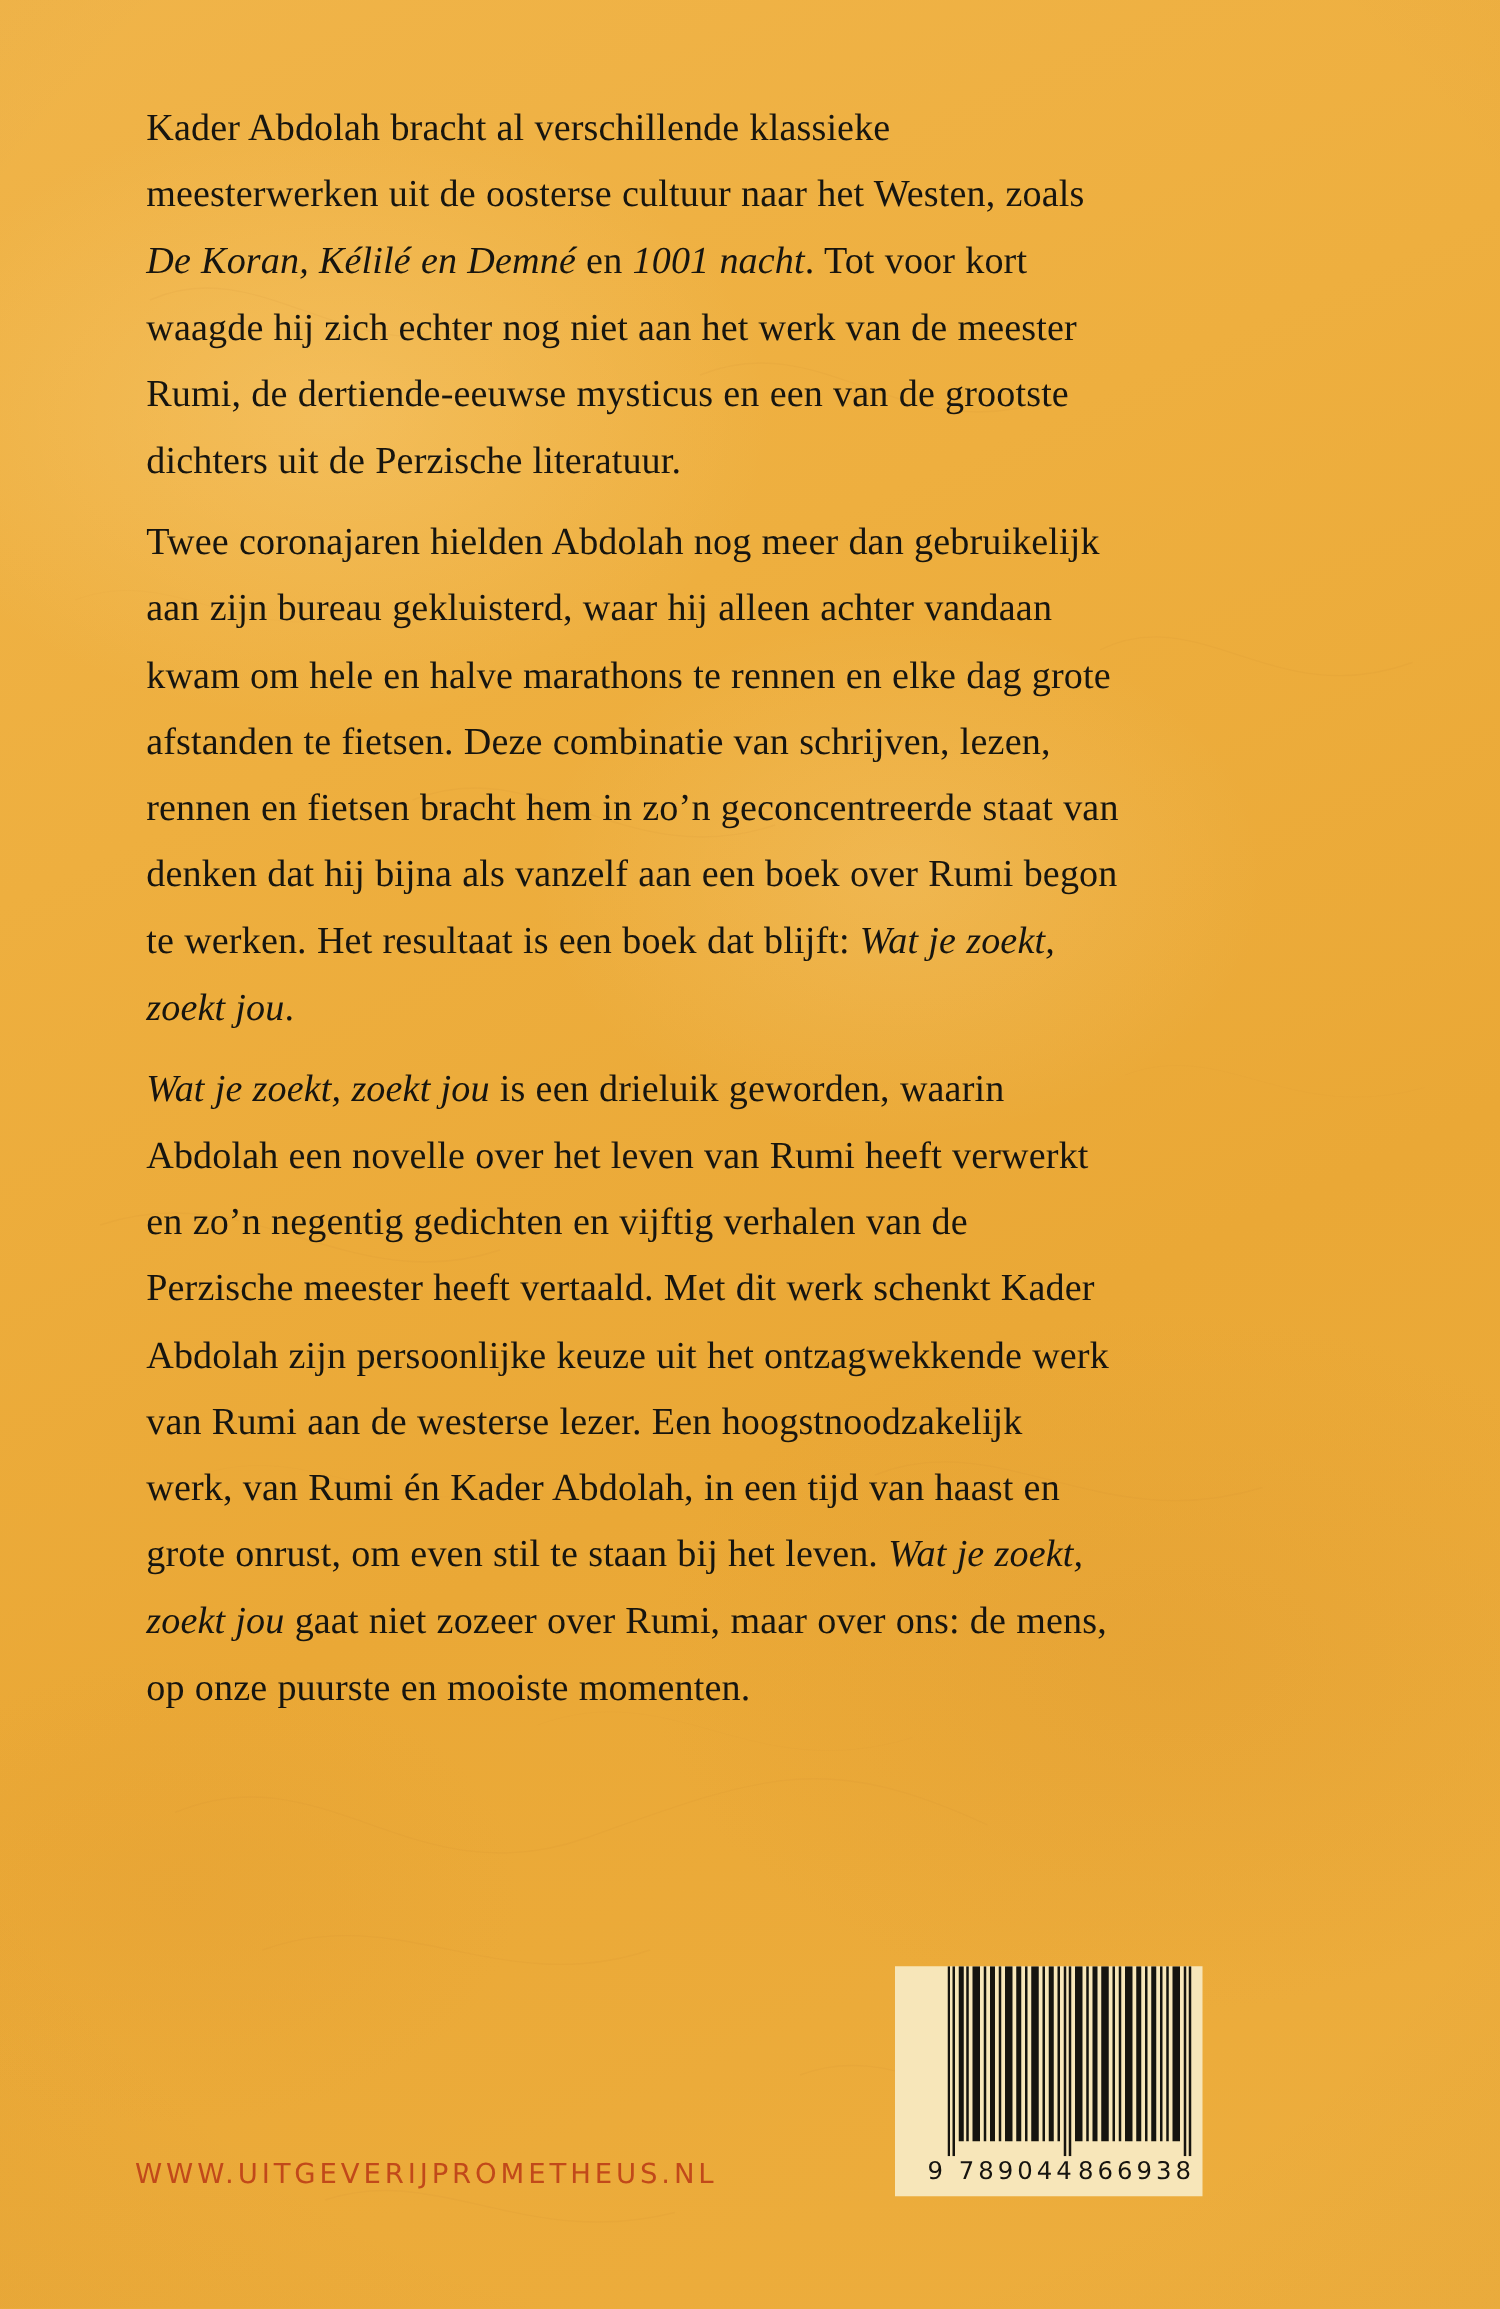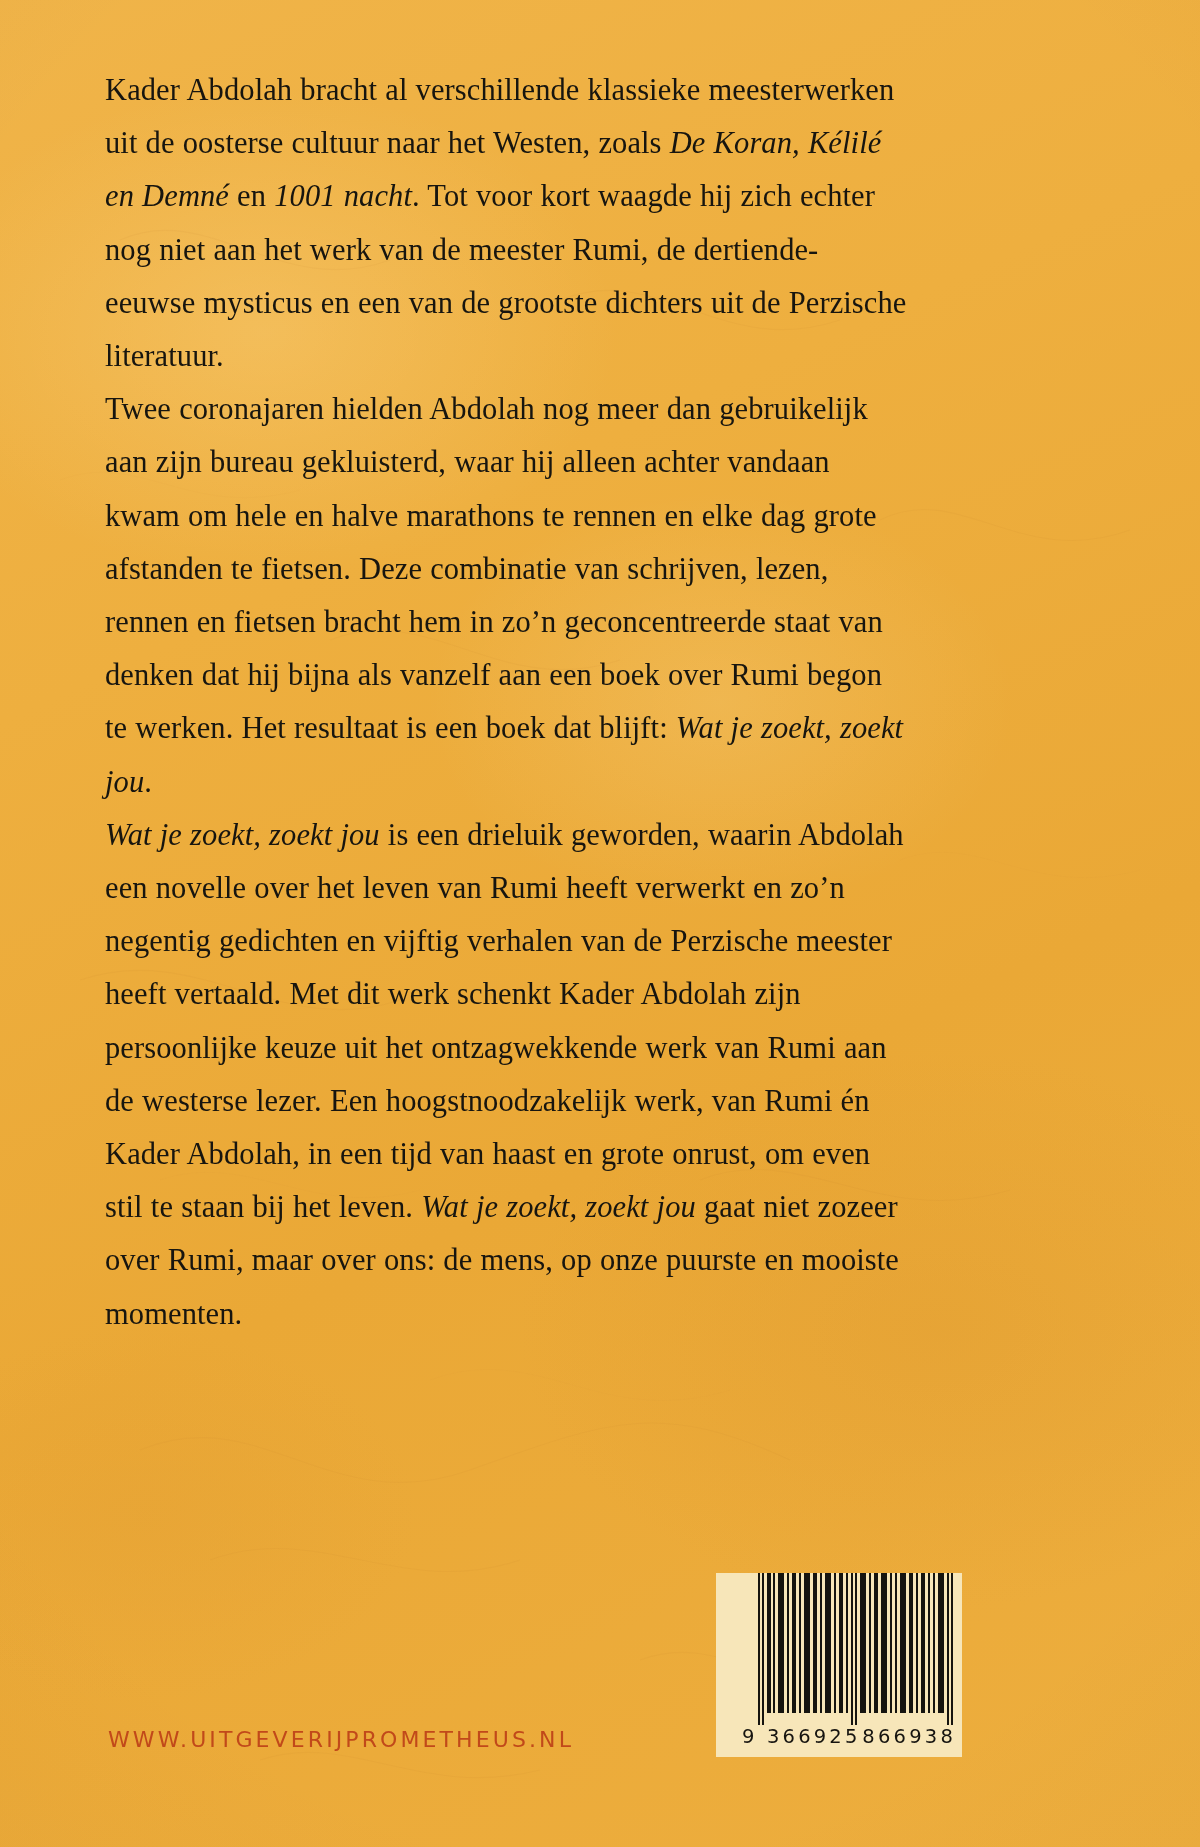--- a/index.html
+++ b/index.html
@@ -37,21 +37,21 @@
   #blurb{
     position:absolute;
     left:105px; top:64px; width:802px;
     color:#17150f;
     font-size:30.5px;
     line-height:53.2px;
     letter-spacing:.1px;
     word-spacing:.4px;
     text-rendering:optimizeLegibility;
   }
-  #blurb p{margin:0;text-indent:0;}
+  #blurb p{margin:12px;text-indent:0;}
   #blurb i{font-style:italic;}
 
   
   #barcode-area{
     position:absolute;
     left:716px; top:1573px;
     width:246px; height:184px;
     background:#f7e6b9;
     box-shadow:0 0 0 0 rgba(0,0,0,0);
   }
@@ -157,21 +157,21 @@
         <rect x="163" y="0" width="4" height="140"></rect>
         <rect x="170" y="0" width="2" height="140"></rect>
         <rect x="175" y="0" width="2" height="140"></rect>
         <rect x="180" y="0" width="6" height="140"></rect>
         <rect x="189" y="0" width="2" height="152"></rect>
         <rect x="193" y="0" width="2" height="152"></rect>
       </g>
     </svg>
     <div id="barcode-digits">
       <span class="lead">9</span>
-      <span class="grp">366925</span>
+      <span class="grp">789044</span>
       <span class="gap"></span>
       <span class="grp">866938</span>
     </div>
   </div>
 
   <div id="publisher-url">WWW.UITGEVERIJPROMETHEUS.NL</div>
 
 </div>
 
 </body></html>

